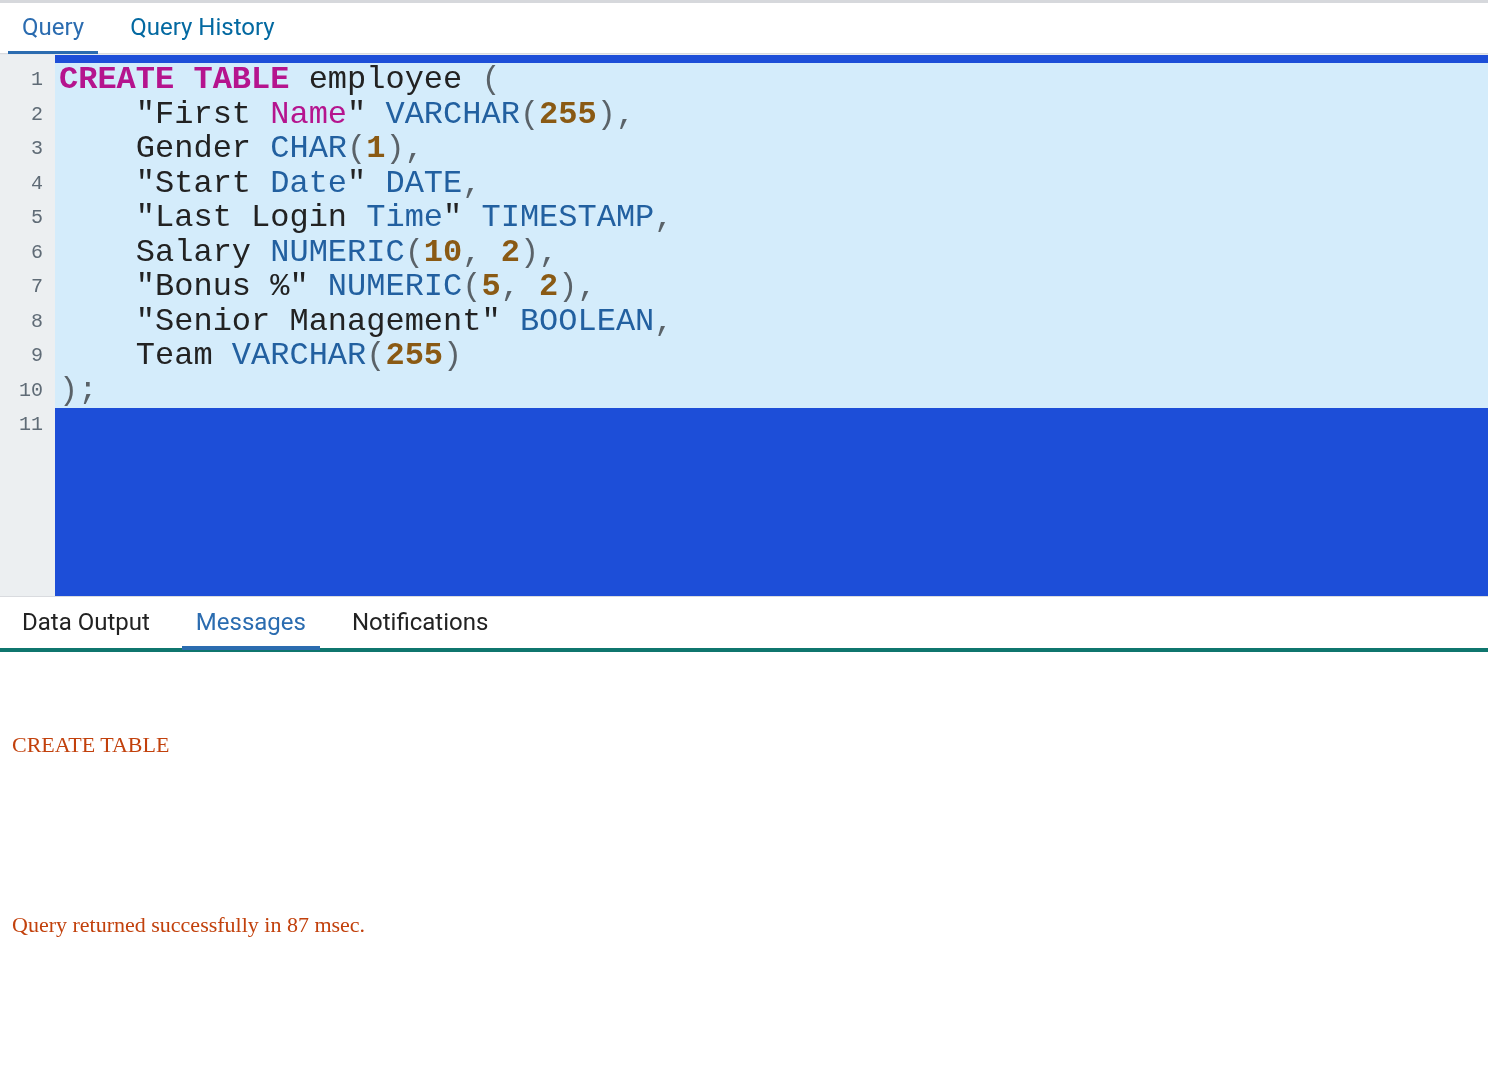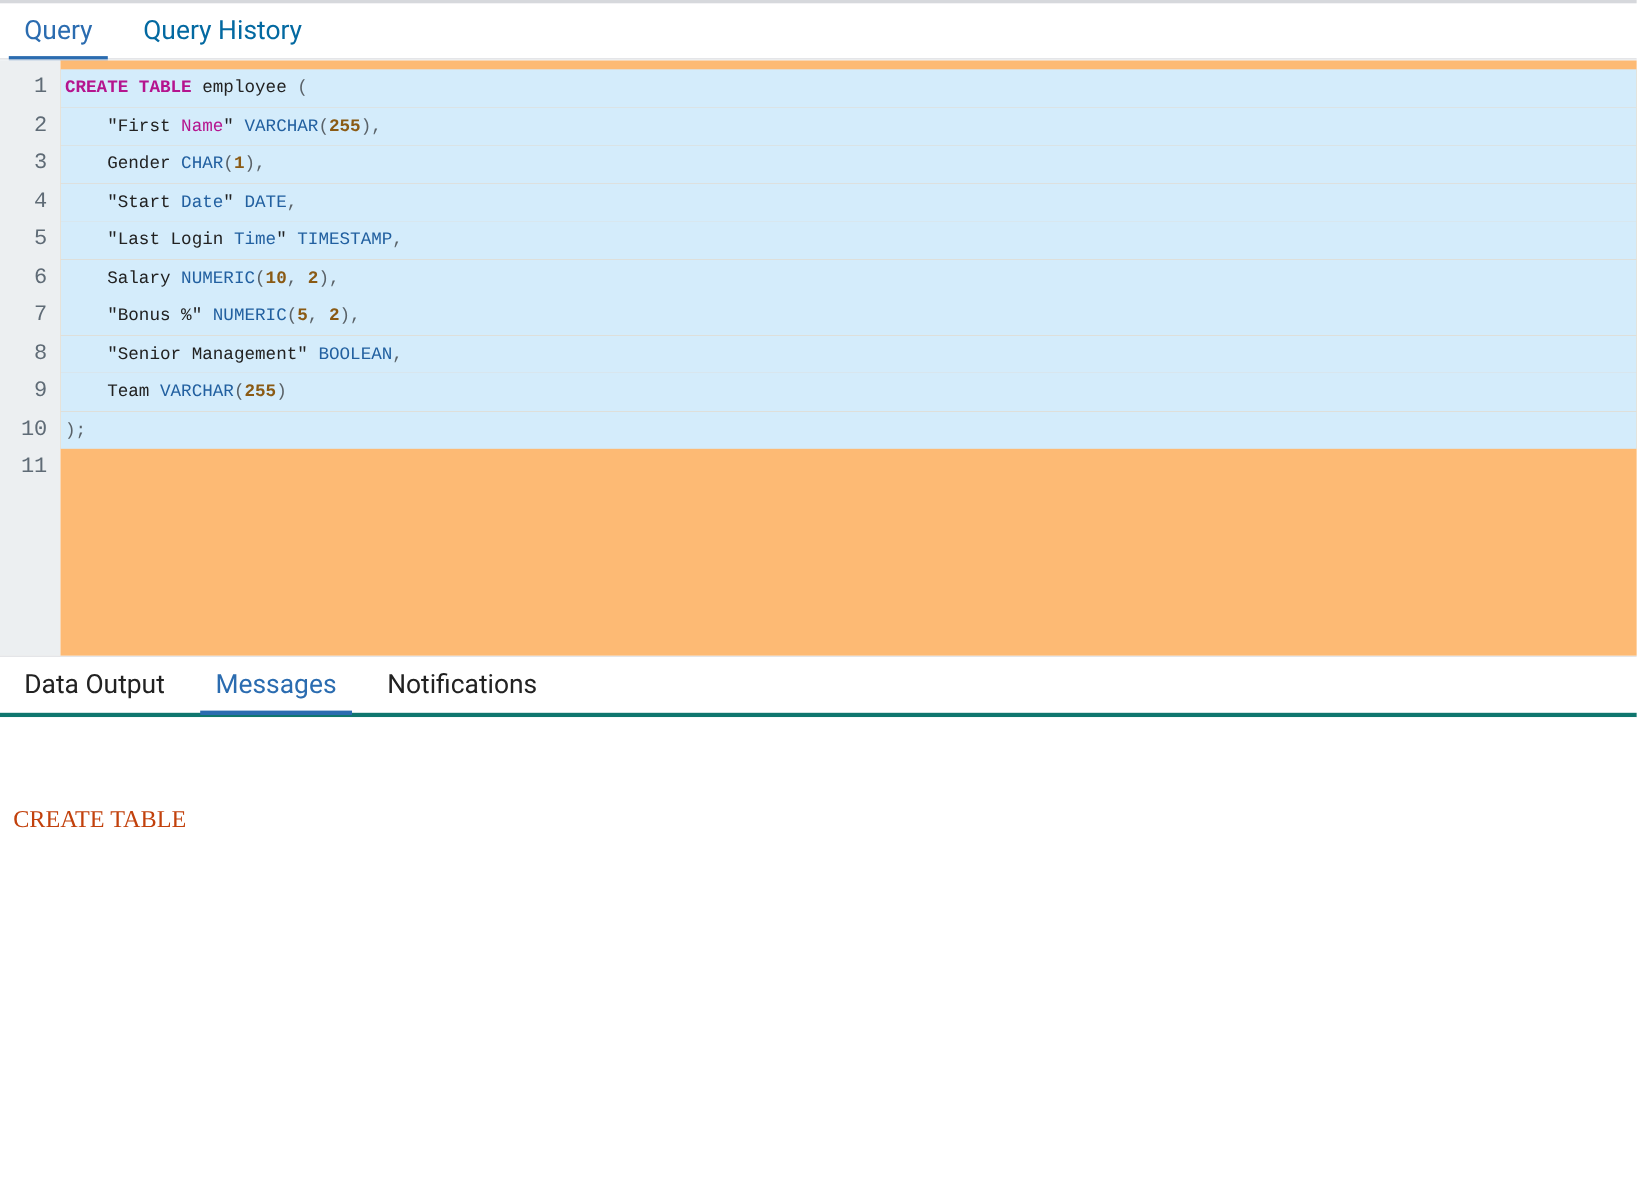--- a/index.html
+++ b/index.html
@@ -59,24 +59,24 @@
   }
   .gutter div {
     height: 34.5px;
     line-height: 34.5px;
     padding-right: 12px;
   }
   .code {
     flex: 1 1 auto;
     padding-top: 8px;
     font-family: "SFMono-Regular", Consolas, "Liberation Mono", Menlo, monospace;
-    font-size: 16px;
+    font-size: 32px;
     line-height: 34.5px;
     white-space: pre;
-    background: #fdba74;
+    background: #1d4ed8;
     position: relative;
   }
   .code .line {
     height: 34.5px;
     padding-left: 4px;
   }
   .code .hl {
     background: #d4ecfb;
   }
   .tok-kw     { color: #b5148e; font-weight: 700; }
@@ -152,15 +152,16 @@
 
   <div class="tabbar2">
     <div class="tab2">Data Output</div>
     <div class="tab2 active">Messages</div>
     <div class="tab2">Notifications</div>
   </div>
 
   <div class="messages">
     <div>CREATE TABLE</div>
     <div style="height:30px"></div>
+    <div>Query returned successfully in 87 msec.</div>
   </div>
 
 </div>
 
 </body></html>

